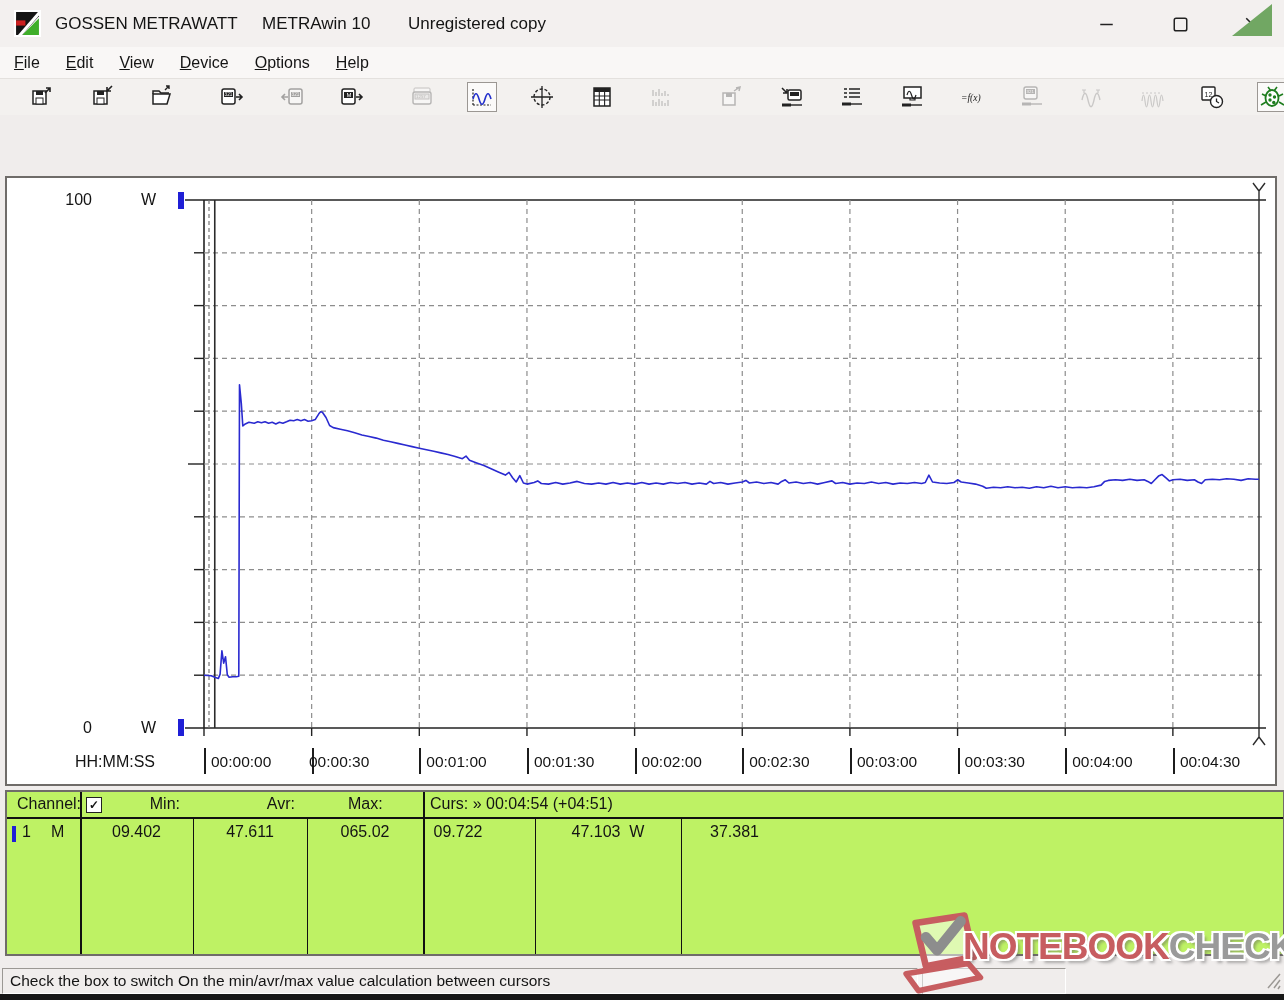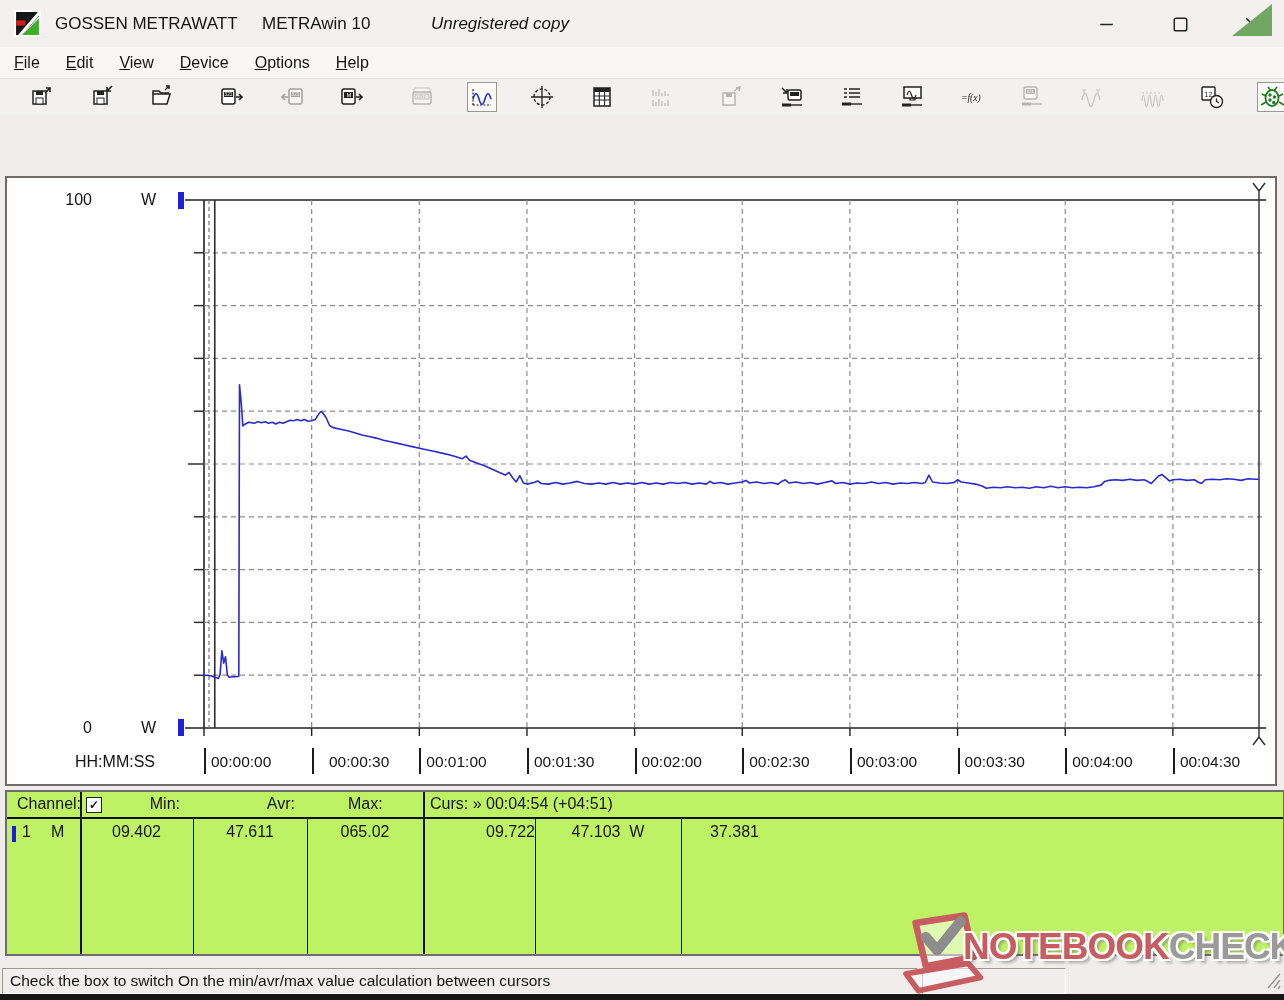--- a/index.html
+++ b/index.html
@@ -5,21 +5,21 @@
   html,body{margin:0;padding:0;background:#dedbd8;}
   .app{position:relative;width:1284px;height:1000px;background:#f0edec;
        font-family:"Liberation Sans",sans-serif;color:#141414;overflow:hidden;}
 
   
   .titlebar{position:absolute;left:0;top:0;width:100%;height:47px;background:#f3f0ef;}
   .app-icon{position:absolute;left:14px;top:10px;width:27px;height:27px;}
   .tb-text{position:absolute;top:0;line-height:47px;font-size:17px;white-space:nowrap;}
   .t-app{left:55px;}
   .t-prod{left:262px;}
-  .t-lic{left:431px;font-style:italic;}
+  .t-lic{left:408px;}
   .winbtn{position:absolute;top:8px;width:46px;height:32px;border:0;background:transparent;
           display:flex;align-items:center;justify-content:center;padding:0;}
   .winbtn svg{width:15px;height:15px;}
   .w-min{left:1083px;} .w-max{left:1157px;} .w-close{left:1229px;}
 
   
   .menubar{position:absolute;left:0;top:47px;width:100%;height:31px;background:#f9f7f6;
            display:flex;align-items:center;font-size:16px;}
   .menu-item{padding:0 12px 0 14px;height:100%;display:flex;align-items:center;cursor:default;}
   .mn{text-decoration:underline;}
@@ -398,21 +398,21 @@
       </svg>
     <span class="lbl y-max">100</span>
     <span class="lbl y-unit-top">W</span>
     <span class="lbl y-min">0</span>
     <span class="lbl y-unit-bot">W</span>
     <span class="lbl x-format">HH:MM:SS</span>
     <div id="time-axis">
         <div class="ttick" style="left: 197px;"></div>
         <div class="tlabel" style="left: 204px;">00:00:00</div>
         <div class="ttick" style="left: 304.653px;"></div>
-        <div class="tlabel" style="left: 322px; text-align: center;">00:00:30</div>
+        <div class="tlabel" style="left: 302px; text-align: center;">00:00:30</div>
         <div class="ttick" style="left: 412.306px;"></div>
         <div class="tlabel" style="left: 419.306px;">00:01:00</div>
         <div class="ttick" style="left: 519.959px;"></div>
         <div class="tlabel" style="left: 526.959px;">00:01:30</div>
         <div class="ttick" style="left: 627.612px;"></div>
         <div class="tlabel" style="left: 634.612px;">00:02:00</div>
         <div class="ttick" style="left: 735.265px;"></div>
         <div class="tlabel" style="left: 742.265px;">00:02:30</div>
         <div class="ttick" style="left: 842.918px;"></div>
         <div class="tlabel" style="left: 849.918px;">00:03:00</div>
@@ -442,21 +442,21 @@
     <div class="vline v-thick" style="left:416px;"></div>
     <div class="vline v-thin" style="left:528px;"></div>
     <div class="vline v-thin" style="left:674px;"></div>
 
     <div class="bluetick" id="rowtick" style="background: rgb(31, 31, 214);"></div>
     <span class="abs" style="left:15px;top:31px;">1</span>
     <span class="abs" style="left:44px;top:31px;">M</span>
     <span class="abs cell-c" style="left:73px;top:31px;width:113px;">09.402</span>
     <span class="abs cell-c" style="left:186px;top:31px;width:114px;">47.611</span>
     <span class="abs cell-c" style="left:300px;top:31px;width:116px;">065.02</span>
-    <span class="abs cell-c" style="left:416px;top:31px;width:112px;text-align:right;">09.722</span>
+    <span class="abs cell-c" style="left:395px;top:31px;width:112px;">09.722</span>
     <span class="abs cell-c" style="left:528px;top:31px;width:146px;"><span>47.103</span>&nbsp;&nbsp;<span>W</span></span>
     <span class="abs" style="left:703px;top:31px;">37.381</span>
   </div>
 
   <div class="statusbar">
     <div class="sbp sb1">Check the box to switch On the min/avr/max value calculation between cursors</div>
     <div class="sbp sb2"></div>
     <svg class="grip" viewBox="0 0 16 18">
       <path d="M14 2 2 16M14 8 8 16M14 14l-2 3" stroke="#9b9894" stroke-width="1.5" fill="none"></path>
     </svg>

